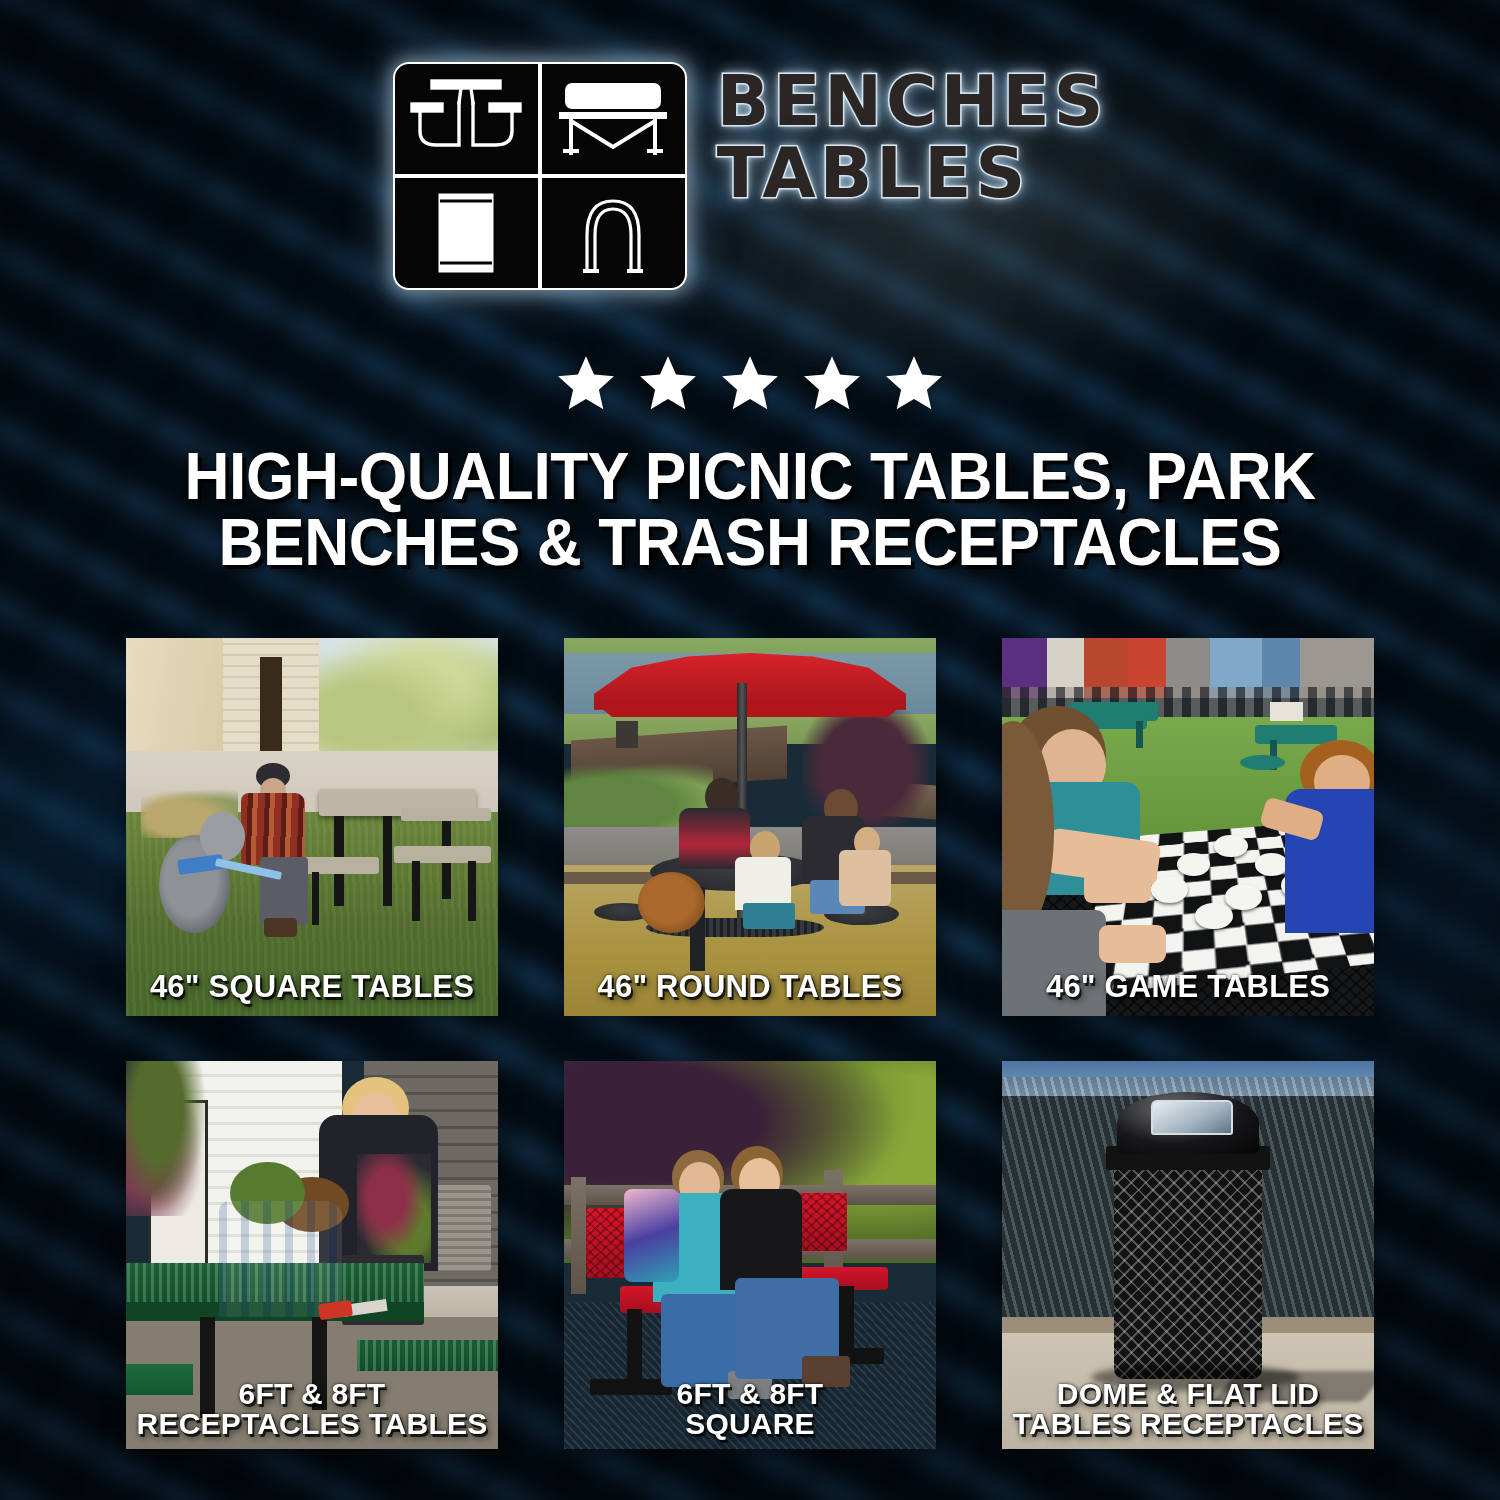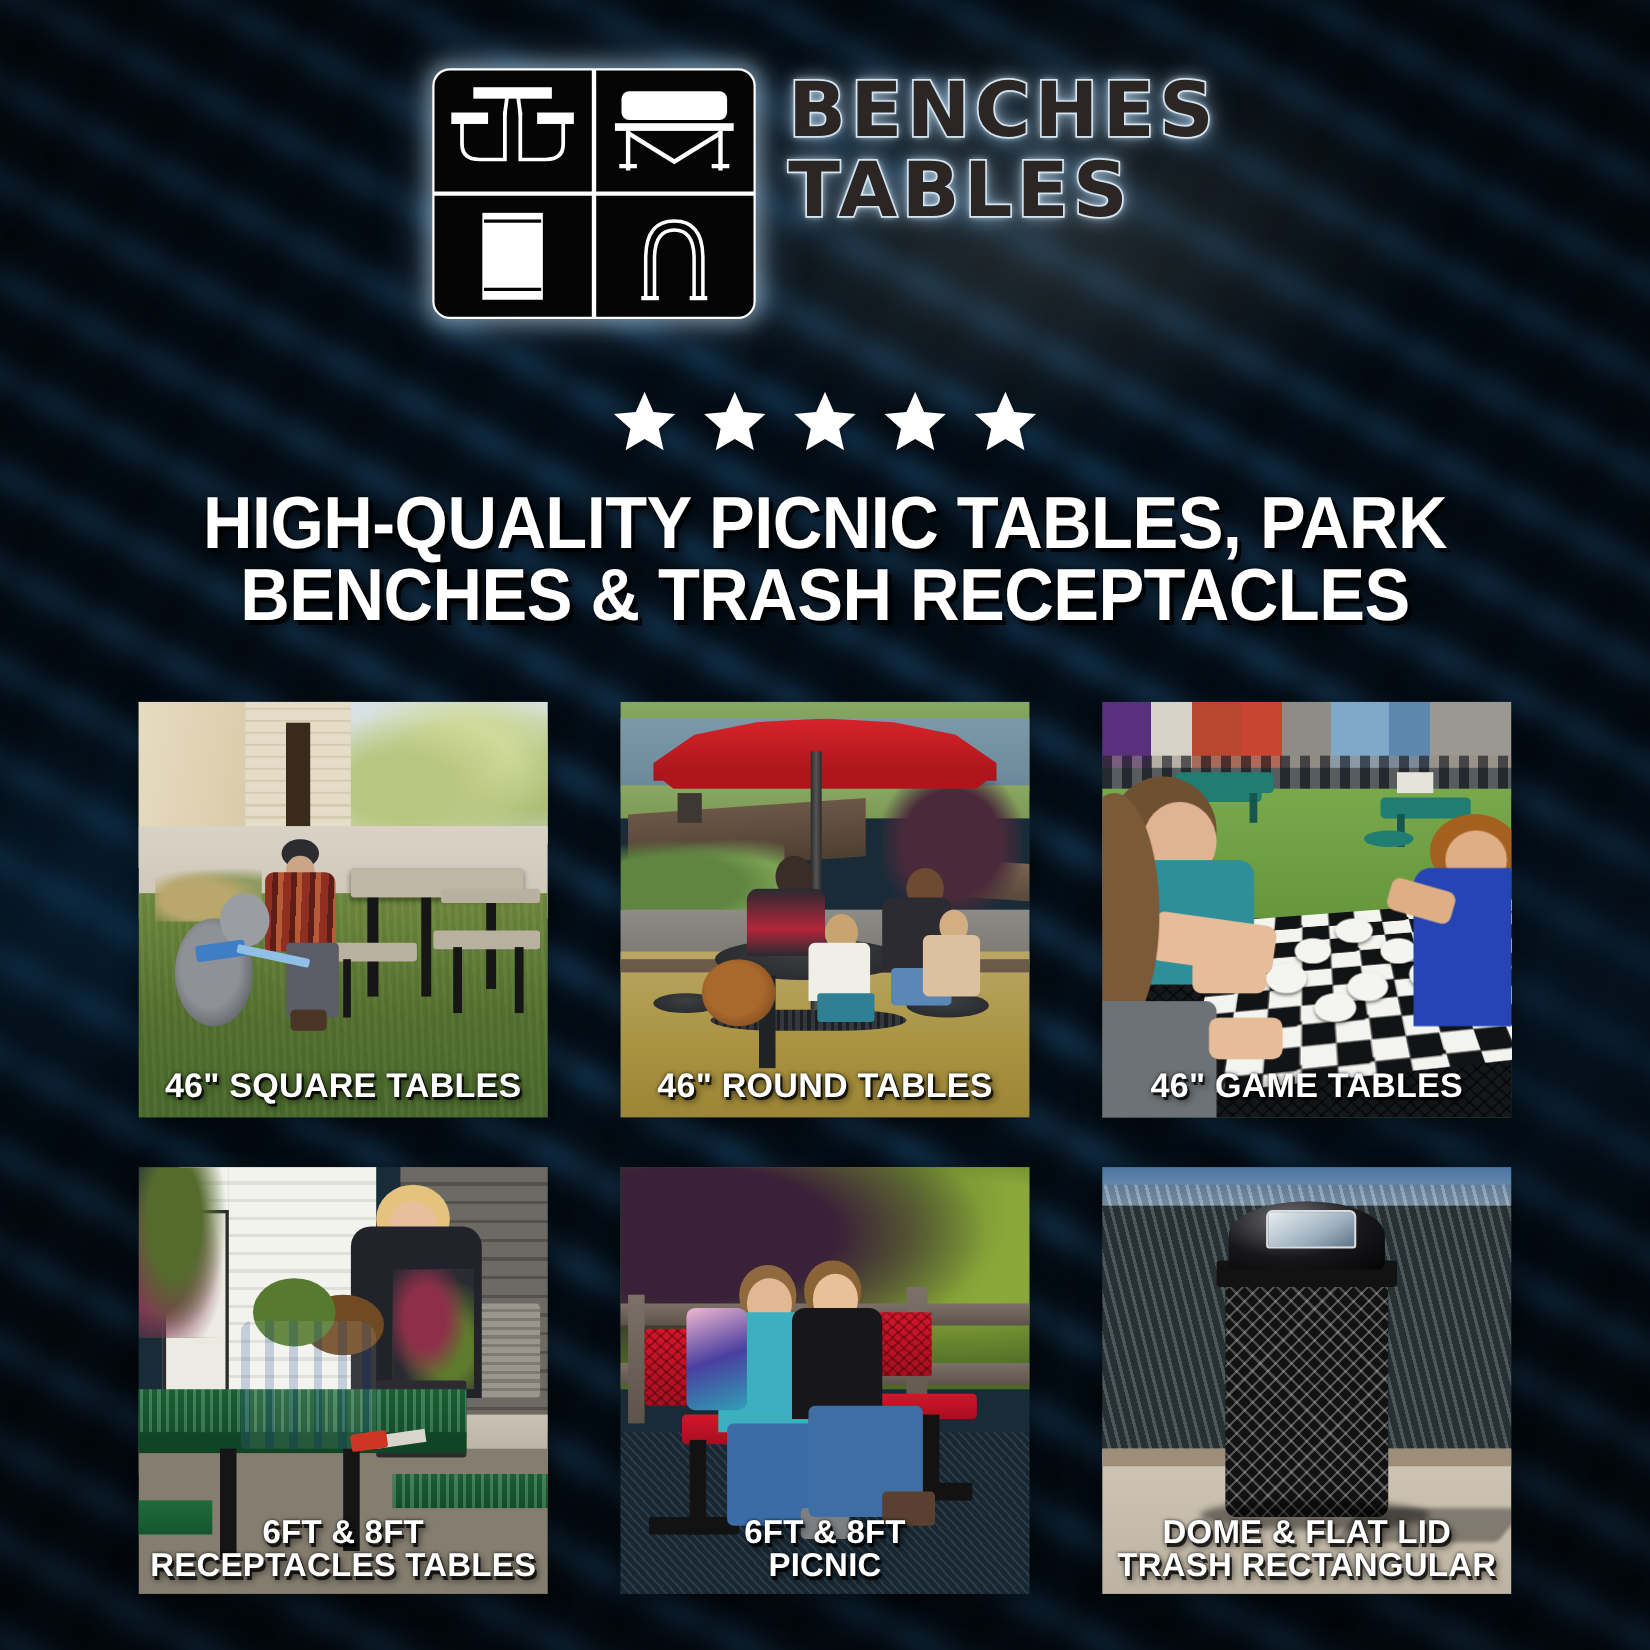--- a/index.html
+++ b/index.html
@@ -563,21 +563,21 @@
           <div class="rect" style="left:44%;top:80%;width:12%;height:7%;background:#7d7f82;border-radius:4px"></div>
 
           <div class="blob" style="left:45%;top:22%;width:14%;height:14%;background:#8b6436"></div>
           <div class="blob" style="left:47%;top:25%;width:11%;height:12%;background:#e8c09a"></div>
           <div class="rect" style="left:42%;top:33%;width:22%;height:26%;background:#17171a;border-radius:12px 12px 0 0"></div>
           <div class="rect" style="left:46%;top:56%;width:28%;height:26%;background:#3f6ea4;border-radius:6px"></div>
           <div class="rect" style="left:64%;top:76%;width:13%;height:8%;background:#5a4030;border-radius:4px"></div>
         </div>
         <div class="caption two-line">
           <span class="cl">6FT &amp; 8FT</span>
-          <span class="cl">PICNIC</span>
+          <span class="cl">SQUARE</span>
         </div>
       </div>
 
       <div class="tile">
         <div class="scene">
           <div class="t6-sky"></div>
           <div class="t6-grass" style="top:4%;height:66%"></div>
           <div class="ground t6-path" style="top:66%"></div>
           <div class="rect" style="left:0;right:0;top:66%;height:4%;background:#9c8e79"></div>
 
@@ -587,19 +587,19 @@
 
           <div class="t6-can" style="left:31%;top:8%;width:38%;height:16%;border-radius:50% 50% 6px 6px;
                background: radial-gradient(ellipse at 38% 25%, #5a5a5e 0 12%, #17171a 55%, #050506 100%);"></div>
           <div class="rect" style="left:40%;top:10%;width:22%;height:9%;background:linear-gradient(150deg,#e9edf0,#9fb2c0 60%,#5d7486);border-radius:6px 6px 3px 3px;border:2px solid #d8dde1"></div>
 
           <div class="blob" style="left:24%;top:78%;width:56%;height:7%;background:rgba(0,0,0,0.45);filter:blur(3px)"></div>
           <div class="rect" style="left:60%;top:80%;width:40%;height:8%;background:rgba(0,0,0,0.35);transform:skewX(-40deg);filter:blur(2px)"></div>
         </div>
         <div class="caption two-line">
           <span class="cl">DOME &amp; FLAT LID</span>
-          <span class="cl">TRASH RECTANGULAR</span>
+          <span class="cl">TABLES RECEPTACLES</span>
         </div>
       </div>
 
     </div>
   </div>
 </div>
 
 </body></html>

